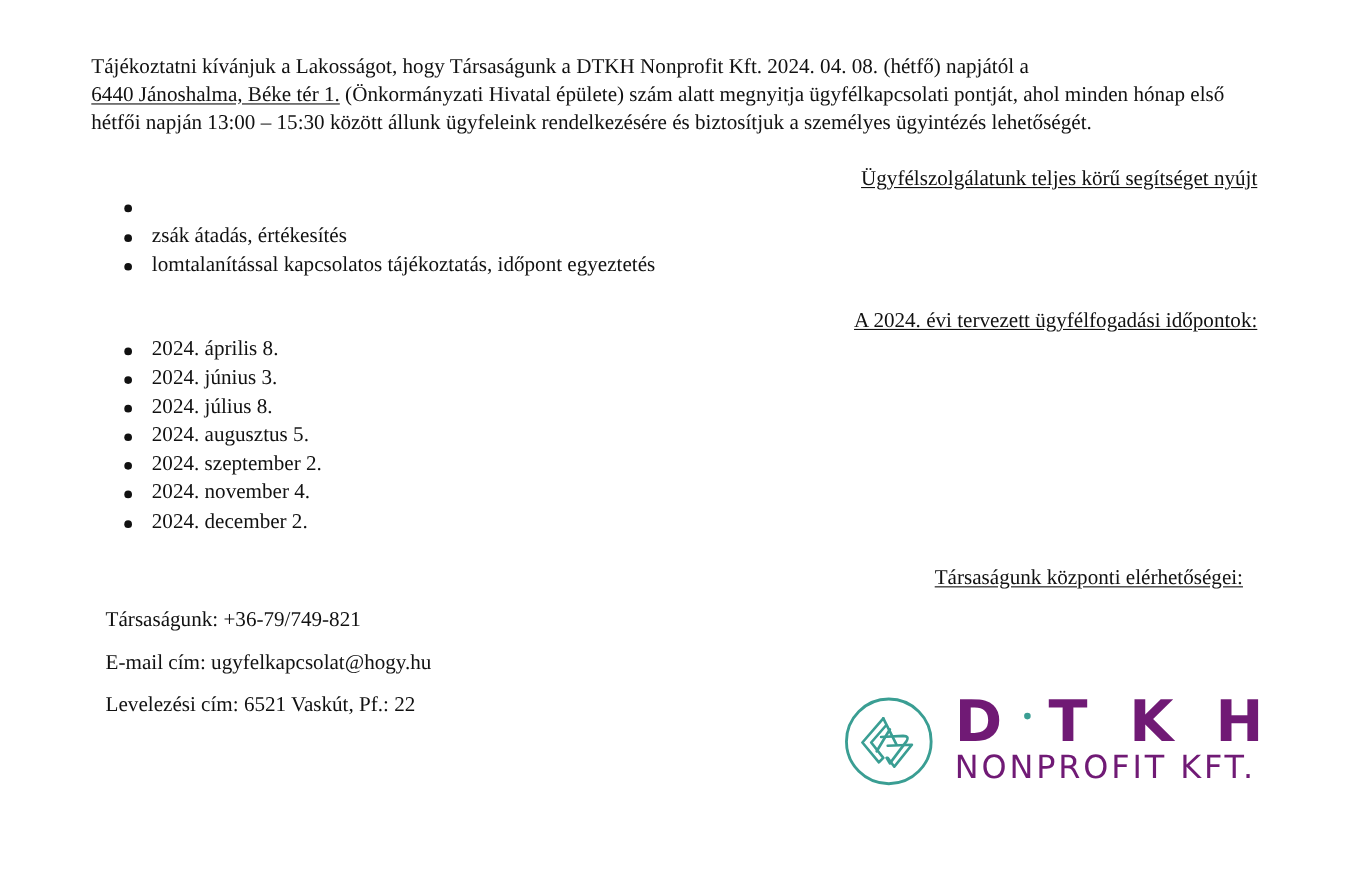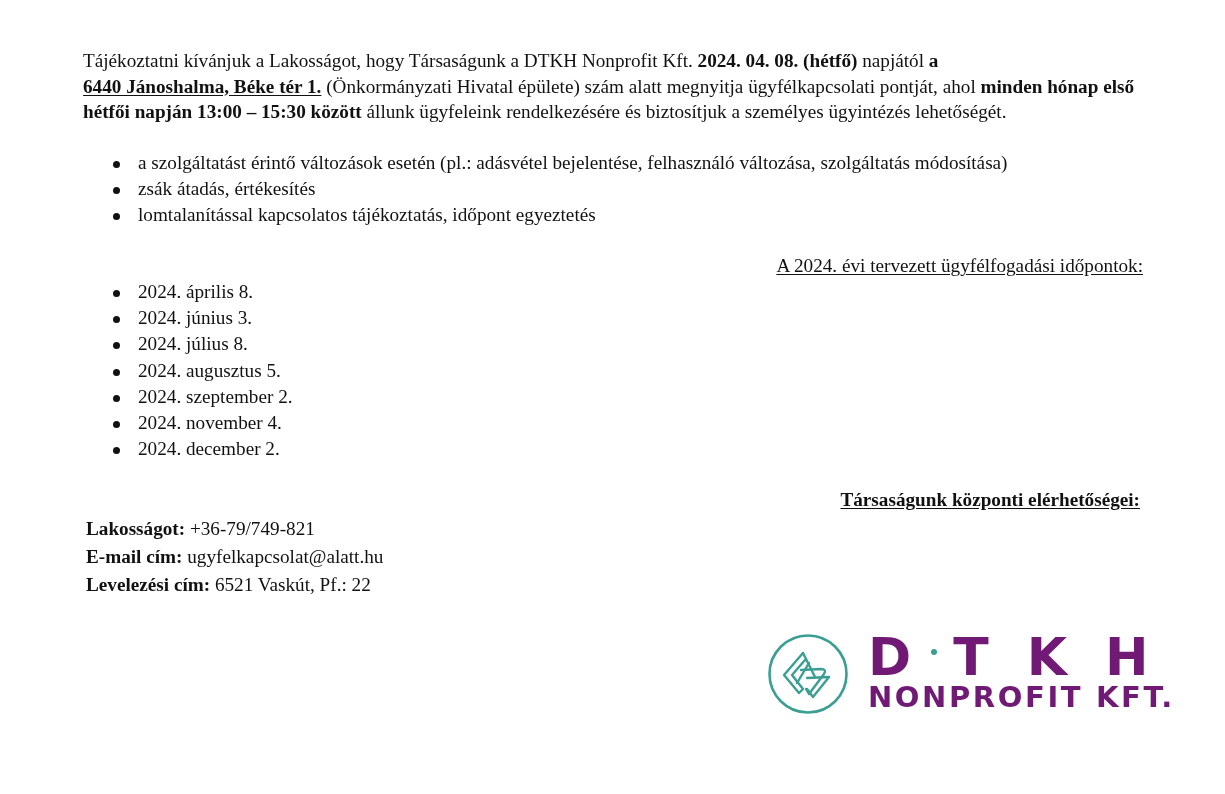--- a/index.html
+++ b/index.html
@@ -16,22 +16,22 @@
       color: #111111;
       font-size: 19.2px;
       line-height: 25.6px;
     }
     .page {
       position: absolute;
       left: 83px;
       top: 48px;
       width: 1060px;
     }
-    p { margin: 3px; }
-    .b { font-weight: bold; }
+    p { margin: 13px; }
+    .b { font-weight: normal; }
     .u { text-decoration: underline; text-underline-offset: 2px; text-align: right; }
     .intro { margin: 0 0 25px 0; }
     .section-title { margin: 0; }
     ul.bullets {
       list-style: none;
       margin: 0 0 25px 0;
       padding: 0;
     }
     ul.bullets li {
       position: relative;
@@ -89,51 +89,52 @@
       background: #3a9e93;
       margin: 0 16px 18px 16px;
       vertical-align: middle;
     }
     .logo-dtkh span.ltr { display: inline-block; }
     .logo-sub {
       font-size: 29px;
       line-height: 32px;
       letter-spacing: 2.6px;
       margin-top: 4px;
-      font-weight: bold;
+      font-weight: normal;
     }
   </style>
 </head>
 <body>
 
 <div class="page">
 
   <p class="intro"><span>Tájékoztatni kívánjuk a Lakosságot, hogy Társaságunk a DTKH Nonprofit Kft. </span><span class="b">2024. 04. 08. (hétfő)</span><span> napjától </span><span class="b">a</span><br><span class="b u">6440 Jánoshalma, Béke tér 1.</span><span> (Önkormányzati Hivatal épülete) szám alatt megnyitja ügyfélkapcsolati pontját, ahol </span><span class="b">minden hónap első hétfői napján 13:00 – 15:30 között</span><span> állunk ügyfeleink rendelkezésére és biztosítjuk a személyes ügyintézés lehetőségét.</span></p>
 
+  <p class="section-title u">Ügyfélszolgálatunk teljes körű segítséget nyújt</p>
   <ul class="bullets">
-    <li><span class="dot"></span><span>a szolgáltatást érintő változások esetén (pl.: adásvétel bejelentése, felhasználó változása, szolgáltatás módosítása)</span></li>
+    <li><span class="dot"></span></li>
     <li><span class="dot"></span><span>zsák átadás, értékesítés</span></li>
     <li><span class="dot"></span><span>lomtalanítással kapcsolatos tájékoztatás, időpont egyeztetés</span></li>
   </ul>
 
   <p class="section-title u">A 2024. évi tervezett ügyfélfogadási időpontok:</p>
   <ul class="bullets">
     <li><span class="dot"></span><span>2024. április 8.</span></li>
     <li><span class="dot"></span><span>2024. június 3.</span></li>
     <li><span class="dot"></span><span>2024. július 8.</span></li>
     <li><span class="dot"></span><span>2024. augusztus 5.</span></li>
     <li><span class="dot"></span><span>2024. szeptember 2.</span></li>
     <li><span class="dot"></span><span>2024. november 4.</span></li>
     <li><span class="dot"></span><span>2024. december 2.</span></li>
   </ul>
 
   <div class="contacts">
     <p class="b u">Társaságunk központi elérhetőségei:</p>
-    <p><span class="b">Lakosságot:</span><span> +36-79/749-821</span></p>
-    <p><span class="b">E-mail cím:</span><span> ugyfelkapcsolat@alatt.hu</span></p>
+    <p><span class="b">Társaságunk:</span><span> +36-79/749-821</span></p>
+    <p><span class="b">E-mail cím:</span><span> ugyfelkapcsolat@hogy.hu</span></p>
     <p><span class="b">Levelezési cím:</span><span> 6521 Vaskút, Pf.: 22</span></p>
   </div>
 </div>
 
 <div class="logo">
   <svg class="logo-mark" viewBox="0 0 82 82" xmlns="http://www.w3.org/2000/svg">
     <circle cx="41" cy="41" r="38.5" fill="none" stroke="#3a9e93" stroke-width="2.6"></circle>
     <g fill="none" stroke="#3a9e93" stroke-width="2.4" stroke-linejoin="round" stroke-linecap="round">
       <path d="M36 20 L17 42 L32 60 L36 56 L25 42 L38 27"></path>
       <path d="M36 20 L48 44"></path>

